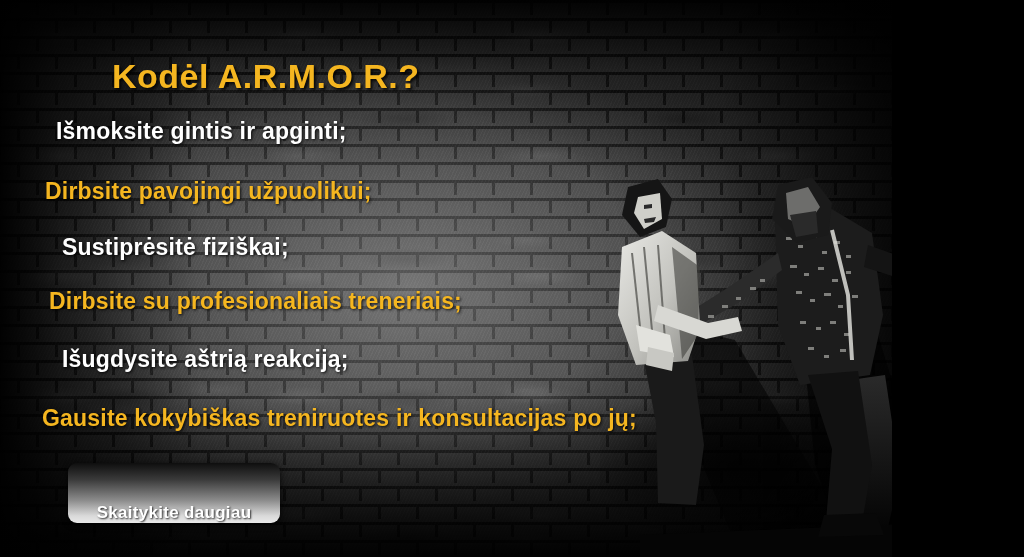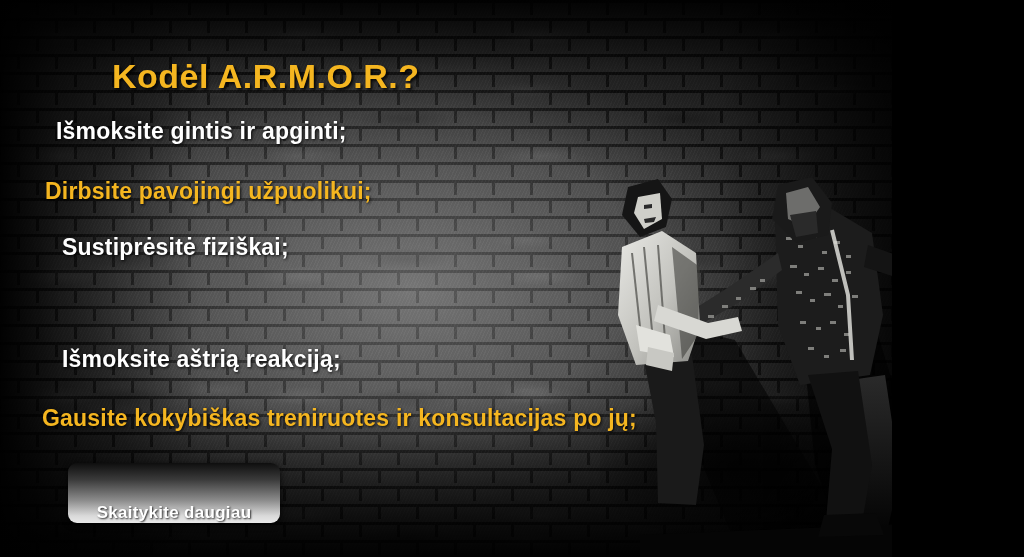--- a/index.html
+++ b/index.html
@@ -323,20 +323,21 @@
         <path d="M48 172 L74 178 L72 196 L46 190 Z" fill="#c8c8c3"></path>
       </g>
     </svg>
   </div>
 
   <div class="title">Kodėl A.R.M.O.R.?</div>
 
   <div class="line white l1">Išmoksite gintis ir apginti;</div>
   <div class="line gold  l2">Dirbsite pavojingi užpuolikui;</div>
   <div class="line white l3">Sustiprėsitė fiziškai;</div>
-  <div class="line white l5">Išmoksite aštrią reakciją;</div>
+  <div class="line gold  l4">Dirbsite su profesionaliais treneriais;</div>
+  <div class="line white l5">Išugdysite aštrią reakciją;</div>
   <div class="line gold  l6">Gausite kokybiškas treniruotes ir konsultacijas po jų;</div>
 
   <div class="cta">
     <div class="cta-label">Skaitykite daugiau</div>
   </div>
 
 </div>
 
 </body></html>

